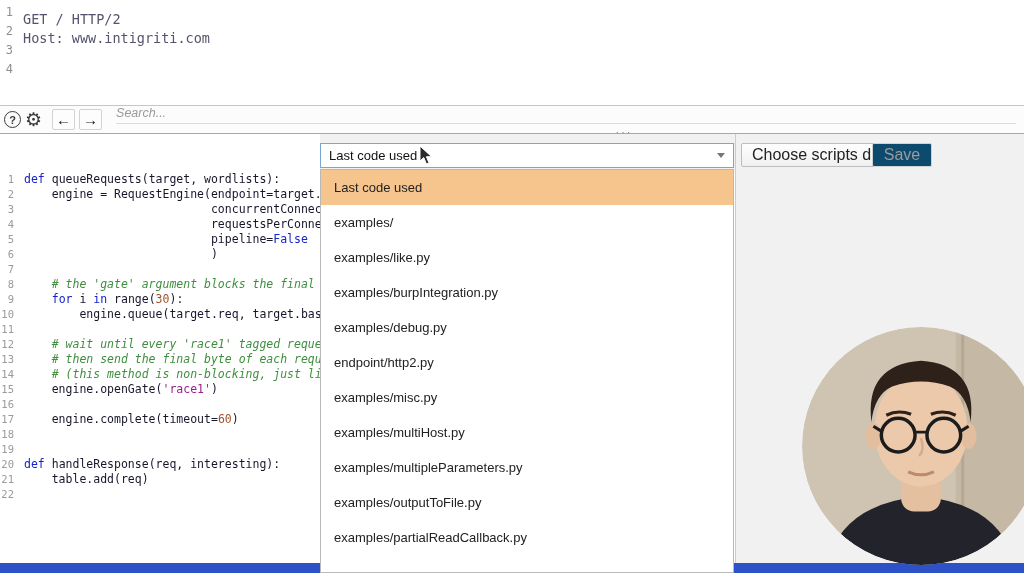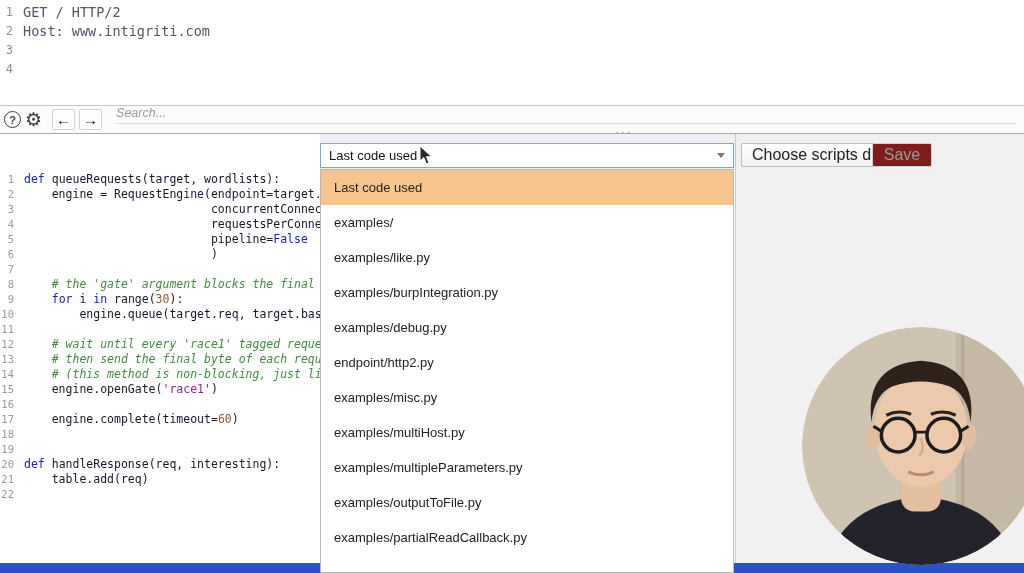--- a/index.html
+++ b/index.html
@@ -10,21 +10,21 @@
   }
 
   
   #request-editor {
     position:absolute; left:0; top:0; width:1024px; height:106px;
     background:#fff; border-bottom:1px solid #c6c6c6; display:flex;
     font-family:"DejaVu Sans Mono", monospace;
   }
   #request-editor .gutter { width:16px; padding:3px 3px 0 0; text-align:right;
     font-size:12px; line-height:19px; color:#8f8f8f; }
-  #request-editor .code { flex:1; padding:3px 0 0 7px; font-size:13.5px;
+  #request-editor .code { flex:1; padding:10px 0 0 7px; font-size:13.5px;
     line-height:19px; color:#54546e; overflow:hidden; }
   .code-line { white-space:pre; }
 
   
   #toolbar {
     position:absolute; left:0; top:106px; width:1024px; height:28px;
     background:#fcfcfc; border-bottom:1px solid #a9a9a9;
     display:flex; align-items:center; padding-left:4px;
   }
   .help-circle { width:17px; height:17px; border:1.6px solid #3a3a3a; border-radius:50%;
@@ -56,21 +56,21 @@
   
   #side-panel {
     position:absolute; left:735px; top:134px; width:289px; height:429px;
     background:#f1f1f1; border-left:1px solid #cccccc;
   }
   .btn { position:absolute; top:9px; height:24px; font-size:16px;
     font-family:"Liberation Sans", sans-serif;
     border:1px solid #bdbdbd; border-radius:2px;
     background:linear-gradient(#fefefe,#f0f0f0); color:#222; padding:0 10px; }
   #choose-btn { left:5px; }
-  #save-btn { left:136px; width:60px; color:#9b9b9b; background:#7f1d1d; border-color:#d2d2d2; }
+  #save-btn { left:136px; width:60px; color:#9b9b9b; background:#0c4a6e; border-color:#d2d2d2; }
 
   
   #combo-strip { position:absolute; left:320px; top:134px; width:415px; height:36px;
     background:#f1f1f1; z-index:2; }
   #script-selector {
     position:absolute; left:320px; top:143px; width:414px; height:25px;
     background:#fff; border:1px solid #7aa7cf; z-index:3;
     display:flex; align-items:center; padding:0 8px;
     font-size:13px; color:#111;
   }

